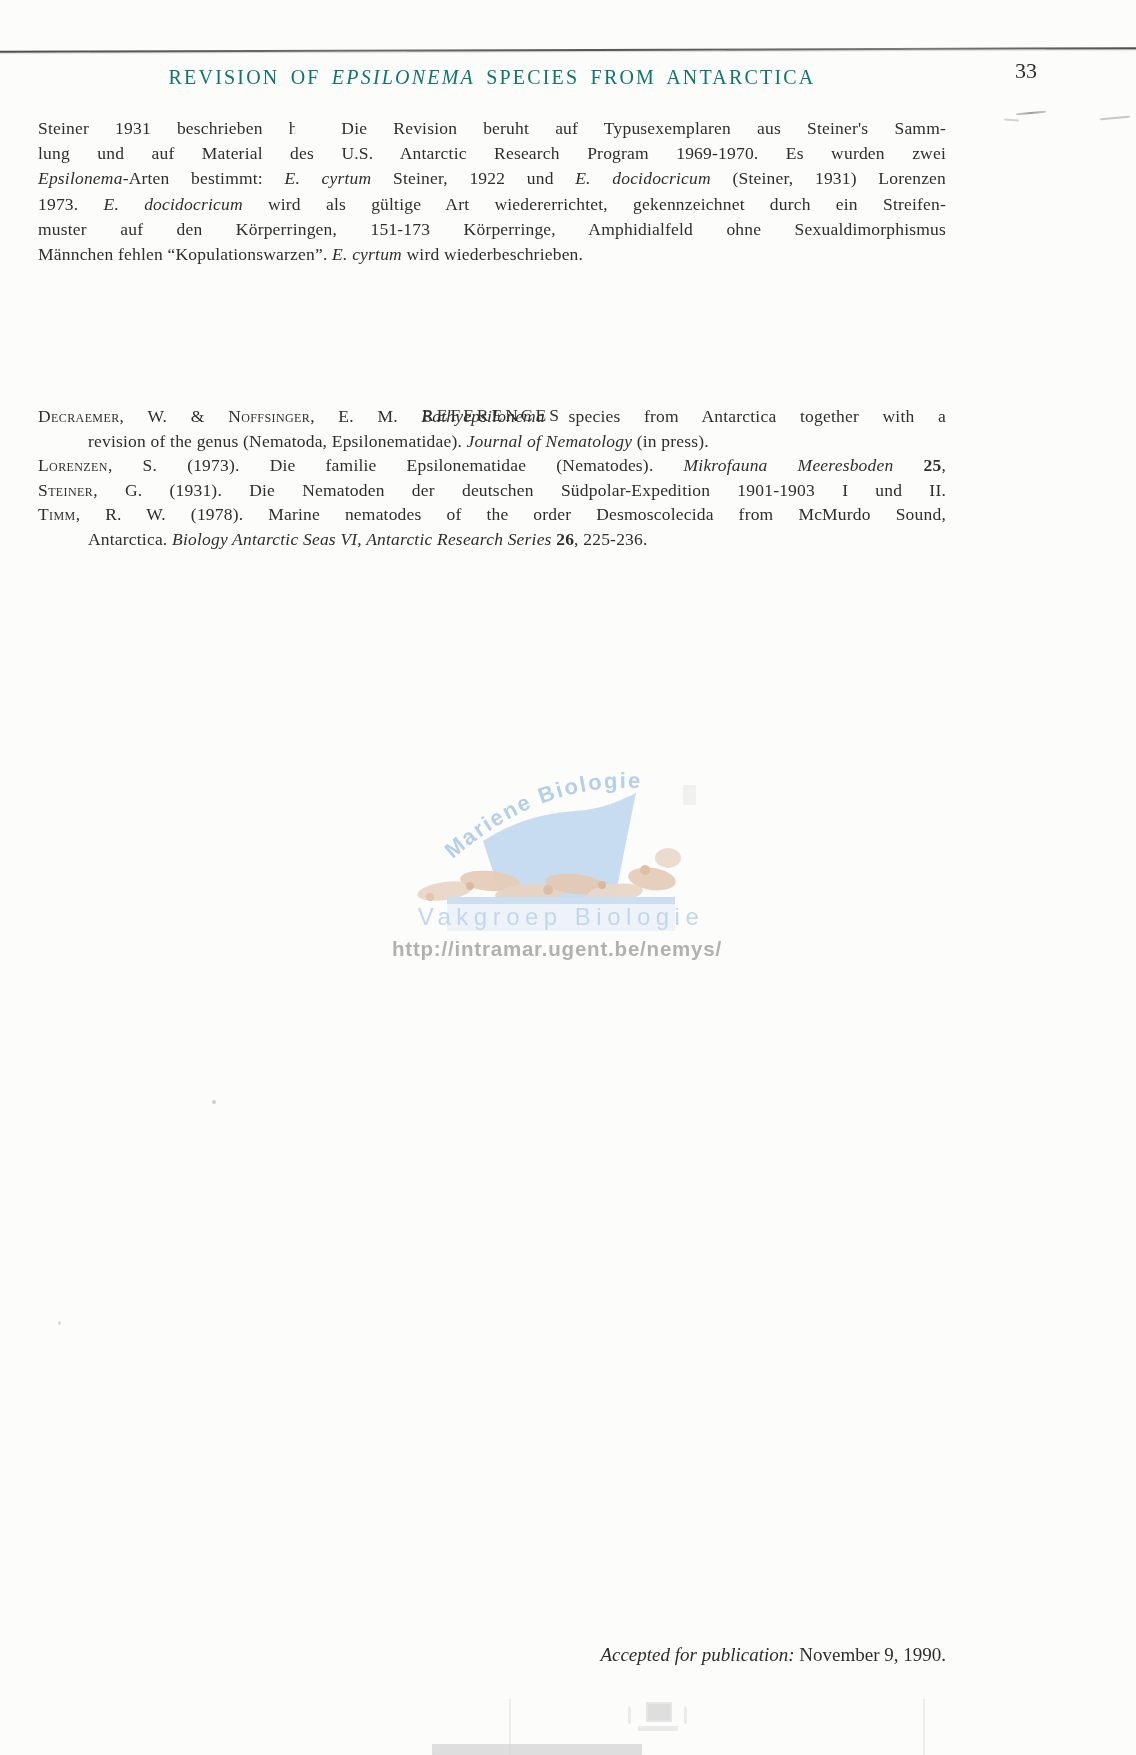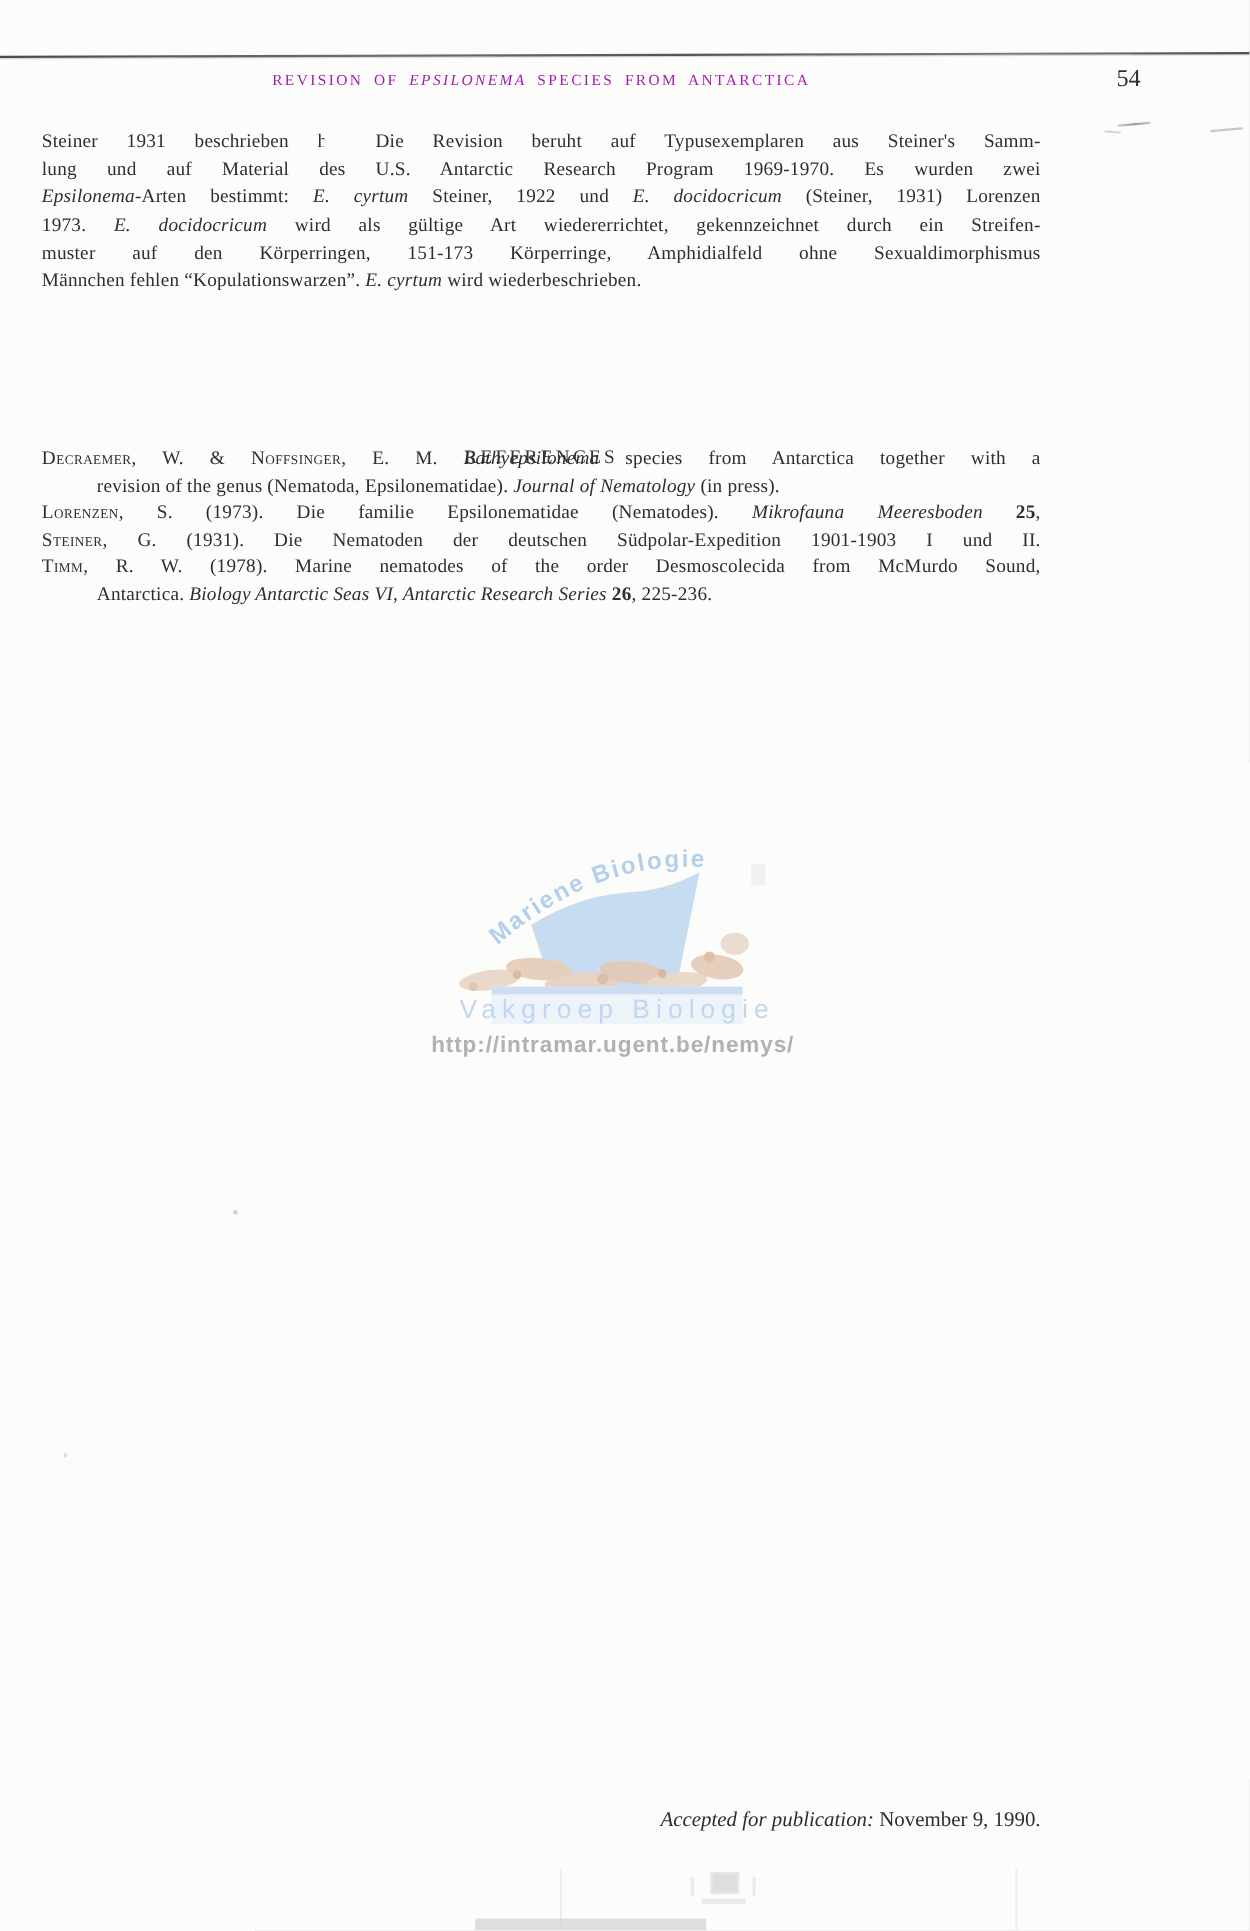--- a/index.html
+++ b/index.html
@@ -15,22 +15,22 @@
   .top-rule{
     position:absolute;left:-4px;top:49px;width:1146px;height:2px;
     background:linear-gradient(to right,#4a4a4a,#6e6e6e 30%,#555 55%,#7b7b7b 80%,#4f4f4f);
     transform:rotate(-0.18deg);
     box-shadow:0 1px 1px rgba(90,90,90,.25);
   }
   
   .running-head{
     position:absolute;left:38px;top:66px;width:908px;
     text-align:center;
-    font-size:14px;letter-spacing:2.2px;word-spacing:4px;
-    color:#a21caf;
+    font-size:20px;letter-spacing:2.2px;word-spacing:4px;
+    color:#0f766e;
   }
   .page-number{
     position:absolute;left:1003px;top:58px;width:46px;
     text-align:center;font-size:22px;color:#2f2f2f;
   }
   .scan-dash{position:absolute;height:2px;border-radius:2px;}
   .dash-a{left:1016px;top:112px;width:30px;background:linear-gradient(to right,#cfcfcf,#9e9e9e,#c9c9c9);transform:rotate(-5deg);}
   .dash-b{left:1004px;top:119px;width:15px;background:#d4d4d4;transform:rotate(4deg);}
   .dash-c{left:1100px;top:117px;width:30px;background:#c7c7c7;transform:rotate(-5deg);}
   
@@ -82,21 +82,21 @@
   .bottom-bar{position:absolute;left:432px;top:1744px;width:210px;height:11px;background:#d4d4d4;opacity:.75;border-radius:1px;}
 </style>
 </head>
 <body>
 
 <div class="page">
 
   <div class="top-rule"></div>
 
   <div class="running-head"><span>REVISION OF </span><span class="seg-i">EPSILONEMA</span><span> SPECIES FROM ANTARCTICA</span></div>
-  <div class="page-number">54</div>
+  <div class="page-number">33</div>
 
   <div class="scan-dash dash-a"></div>
   <div class="scan-dash dash-b"></div>
   <div class="scan-dash dash-c"></div>
 
   <div class="abstract">
       <div class="tline just"><span>Steiner 1931 beschrieben hat. Die Revision beruht auf Typusexemplaren aus Steiner's Samm-</span></div>
       <div class="tline just"><span>lung und auf Material des U.S. Antarctic Research Program 1969-1970. Es wurden zwei</span></div>
       <div class="tline just"><span class="seg-i">Epsilonema</span><span>-Arten bestimmt: </span><span class="seg-i">E. cyrtum</span><span> Steiner, 1922 und </span><span class="seg-i">E. docidocricum</span><span> (Steiner, 1931) Lorenzen</span></div>
       <div class="tline just"><span>1973. </span><span class="seg-i">E. docidocricum</span><span> wird als gültige Art wiedererrichtet, gekennzeichnet durch ein Streifen-</span></div>

